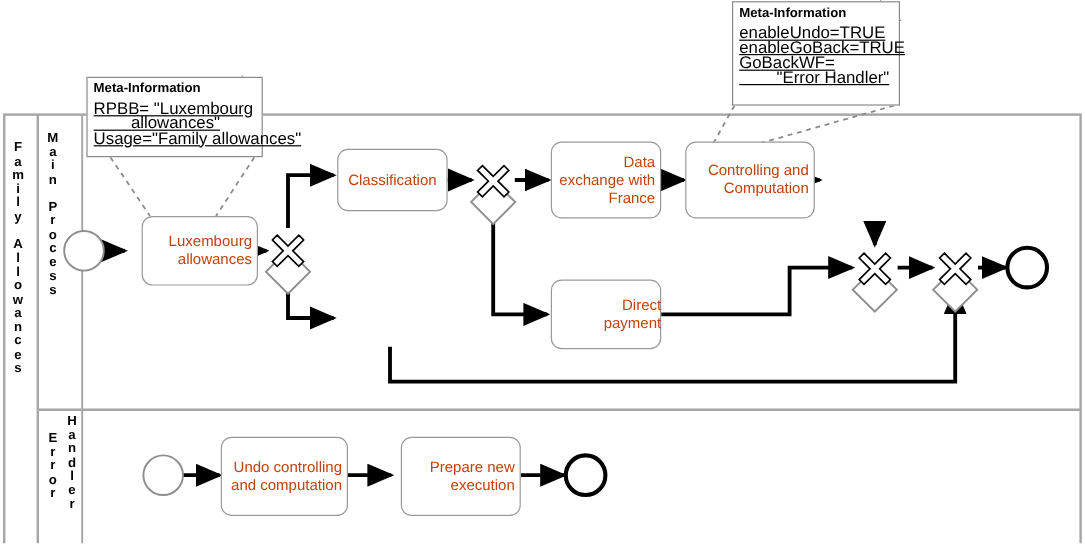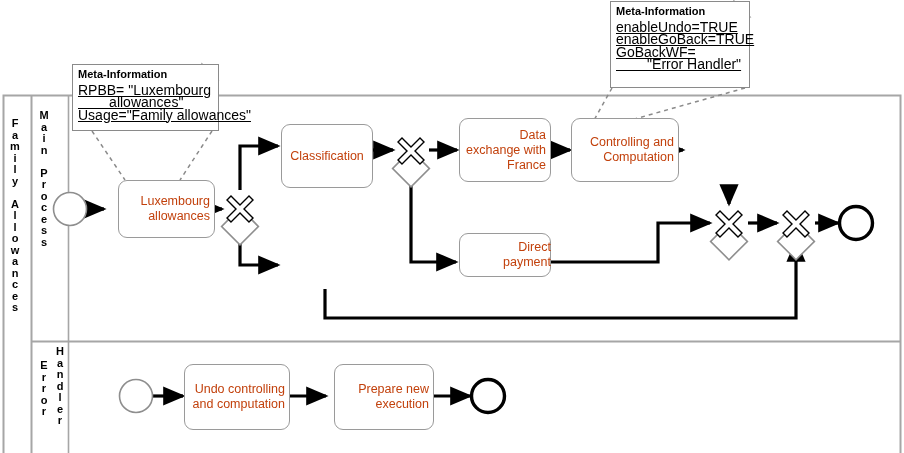--- a/index.html
+++ b/index.html
@@ -214,29 +214,29 @@
   <div class="lane-label" style="left:53px; top:346px;">H
 a
 n
 d
 l
 e
 r</div>
 
   <div class="task" style="left:118px; top:180px; width:97px; height:58px;">Luxembourg allowances</div>
 
-  <div class="task" style="left:281px; top:124px; width:92px; height:64px;">Classification</div>
+  <div class="task" style="left:281px; top:124px; width:92px; height:52px;">Classification</div>
 
   <div class="task" style="left:459px; top:118px; width:92px; height:64px;">Data exchange with France</div>
 
   <div class="task" style="left:571px; top:118px; width:108px; height:64px;">Controlling and Computation</div>
 
 
 
-  <div class="task" style="left:459px; top:233px; width:92px; height:44px;padding-left:48px;">Direct payment</div>
+  <div class="task" style="left:459px; top:233px; width:92px; height:58px;padding-left:48px;">Direct payment</div>
 
   <div class="task" style="left:184px; top:364px; width:106px; height:66px;">Undo controlling and computation</div>
 
   <div class="task" style="left:334px; top:364px; width:100px; height:66px;">Prepare new execution</div>
 
   <div class="note" style="left:72px; top:64px; width:147px; height:67px;">
     <span class="note-title">Meta-Information</span>
     <span class="note-body">RPBB= "Luxembourg
         allowances"
 Usage="Family allowances"</span>

